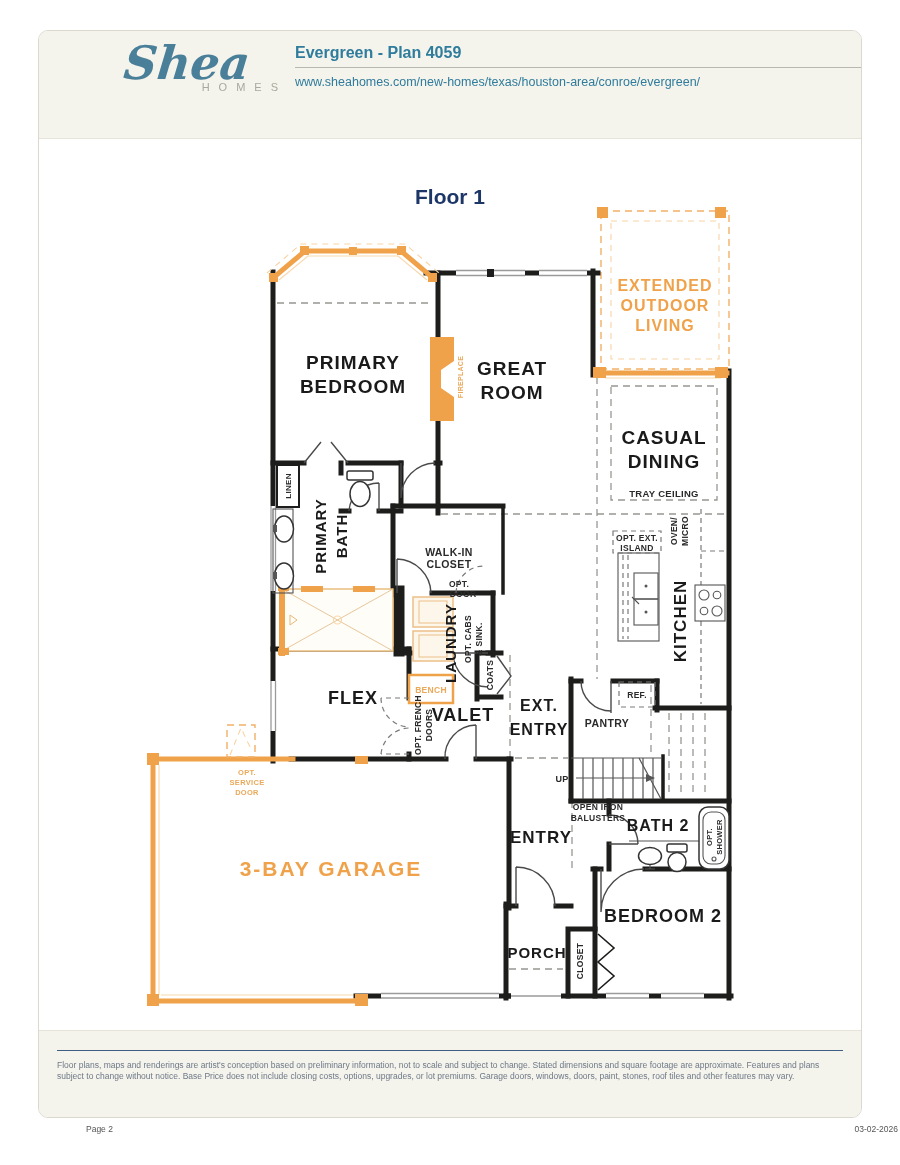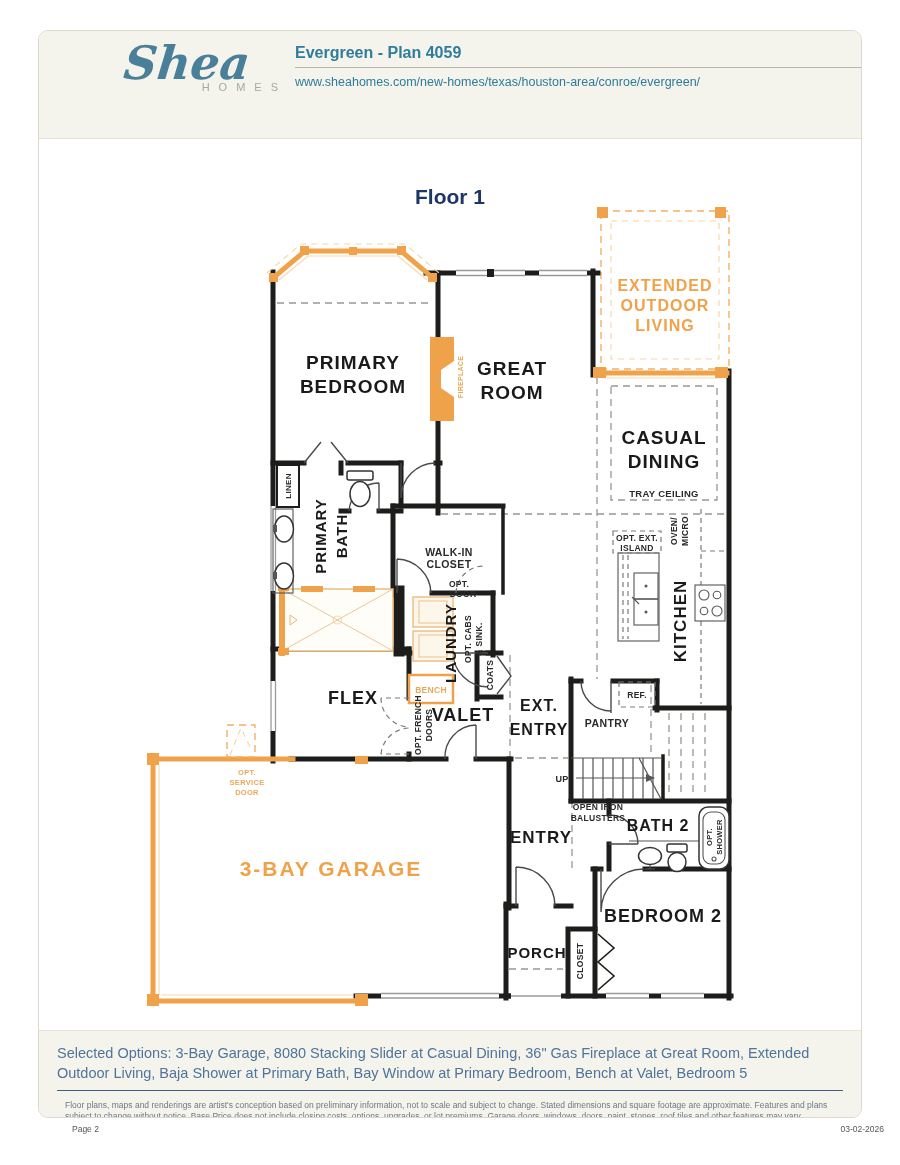--- a/index.html
+++ b/index.html
@@ -15,22 +15,22 @@
   .h-title{color:#2f7c9c;font-size:16px;font-weight:bold;}
   .h-rule{border:none;border-top:1.5px solid #b9b8b0;margin:5px 0 6px 0;}
   .h-line{color:#2f7c9c;font-size:12.5px;line-height:17px;}
   .plan-area{position:relative;height:891px;background:#fff;}
   .floor-title{position:absolute;top:14px;left:0;width:100%;text-align:center;
     color:#1c3667;font-size:21px;font-weight:bold;margin-top:32px;}
   .plan-svg{position:absolute;left:102px;top:52px;}
   .options-band{background:#f4f3ec;border-top:1px solid #e6e4d9;padding:12px 18px 0 18px;height:78px;}
   .options{color:#50749b;font-size:14.5px;line-height:20px;margin:0;}
   .options-rule{border:none;border-top:1.5px solid #3e5e84;margin:7px 0 9px 0;}
-  .fineprint{color:#6e7987;font-size:8.5px;line-height:11px;margin:8px;}
-  .footer{position:absolute;left:24px;top:1124px;width:812px;display:flex;
+  .fineprint{color:#6e7987;font-size:8.5px;line-height:11px;margin:0;}
+  .footer{position:absolute;left:38px;top:1124px;width:812px;display:flex;
     justify-content:space-between;font-size:8.5px;color:#555;padding-left:48px;}
   
   .wall{stroke:#1d1d1b;stroke-width:5;fill:none;stroke-linecap:square;}
   .wall4{stroke:#1d1d1b;stroke-width:3.5;fill:none;stroke-linecap:square;}
   .thin{stroke:#1d1d1b;stroke-width:1.6;fill:none;}
   .owall{stroke:#f0a24a;stroke-width:5;fill:none;stroke-linecap:square;}
   .olite{stroke:#f8d9ae;stroke-width:1.2;fill:none;}
   .odash{stroke:#f2b066;stroke-width:1.4;fill:none;stroke-dasharray:7 5;}
   .odash2{stroke:#f7d4a4;stroke-width:1.1;fill:none;stroke-dasharray:6 5;}
   .dash{stroke:#979792;stroke-width:1.3;fill:none;stroke-dasharray:7 5;}
@@ -329,21 +329,20 @@
       <text class="sm osm" x="459" y="379" transform="rotate(-90 459 376)" style="font-size:7px">FIREPLACE</text>
       <g>
         <text class="sm osm" x="246" y="774" style="font-size:7.5px">OPT.</text>
         <text class="sm osm" x="246" y="784" style="font-size:7.5px">SERVICE</text>
         <text class="sm osm" x="246" y="794" style="font-size:7.5px">DOOR</text>
       </g>
     </svg>
   </div>
 
   <div class="options-band">
-    <p class="options">Selected Options: 3-Bay Garage, 8080 Stacking Slider at Casual Dining, 36" Gas Fireplace at Great Room, Extended Outdoor Living, Baja Shower at Primary Bath, Bay Window at Primary Bedroom, Bench at Valet, Bedroom 5</p>
     <hr class="options-rule">
     <p class="fineprint">Floor plans, maps and renderings are artist's conception based on preliminary information, not to scale and subject to change. Stated dimensions and square footage are approximate. Features and plans subject to change without notice. Base Price does not include closing costs, options, upgrades, or lot premiums. Garage doors, windows, doors, paint, stones, roof tiles and other features may vary.</p>
   </div>
 </div>
 
 <div class="footer">
   <span>Page 2</span>
   <span>03-02-2026</span>
 </div>
 

